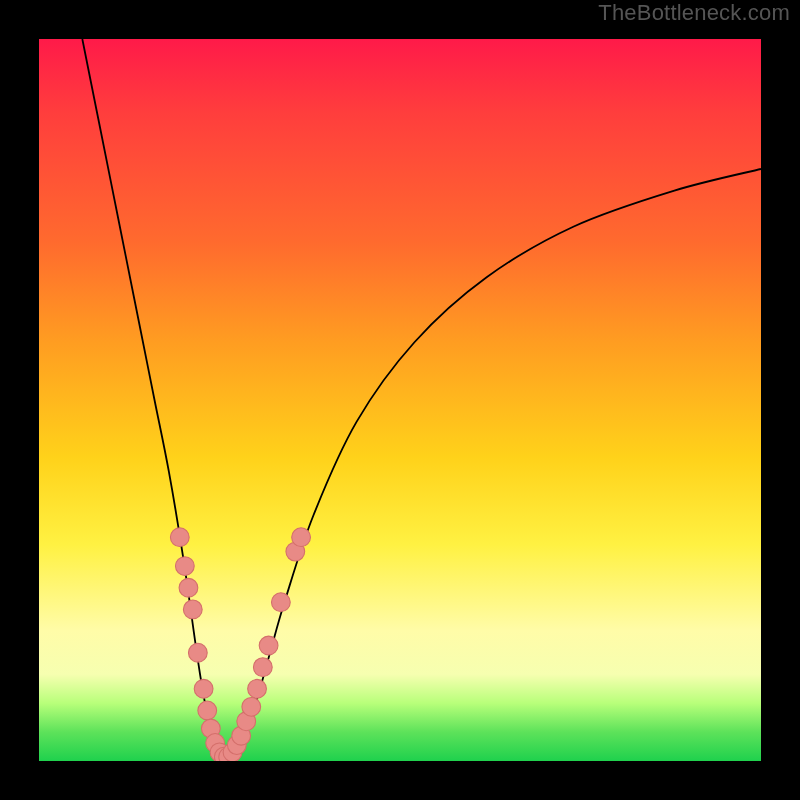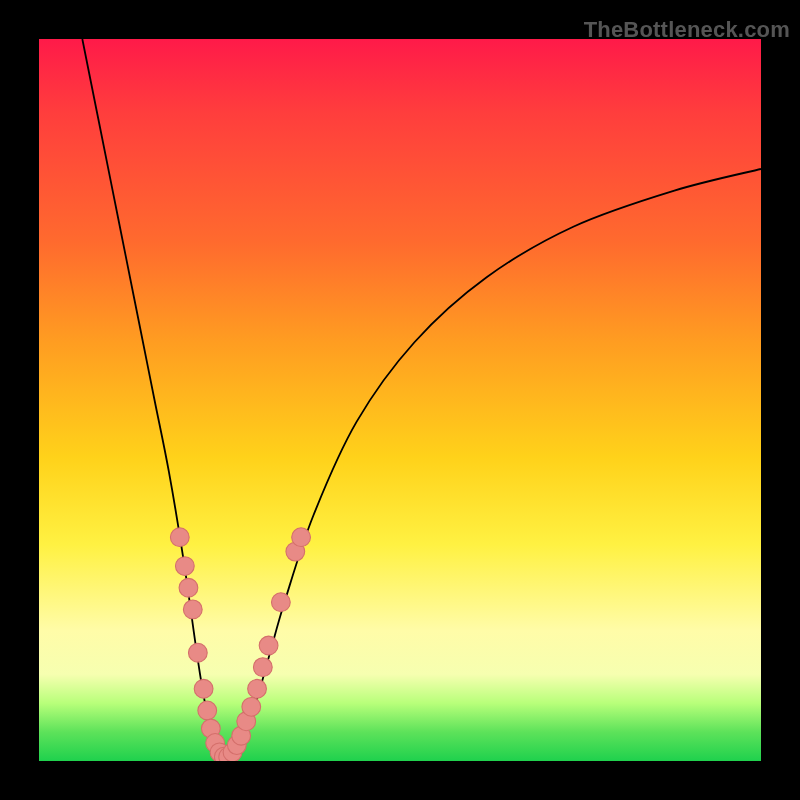--- a/index.html
+++ b/index.html
@@ -12,25 +12,25 @@
     font-family: Arial, Helvetica, sans-serif;
   }
   .frame {
     position: relative;
     width: 800px;
     height: 800px;
     background: #000;
   }
   .watermark {
     position: absolute;
-    top: 17px;
+    top: 0;
     right: 10px;
     color: #555;
     font-size: 22px;
-    font-weight: 700;
+    font-weight: 400;
     letter-spacing: 0.2px;
     text-align: right;
   }
   .plot-area {
     position: absolute;
     left: 39px;
     top: 39px;
     width: 722px;
     height: 722px;
     

